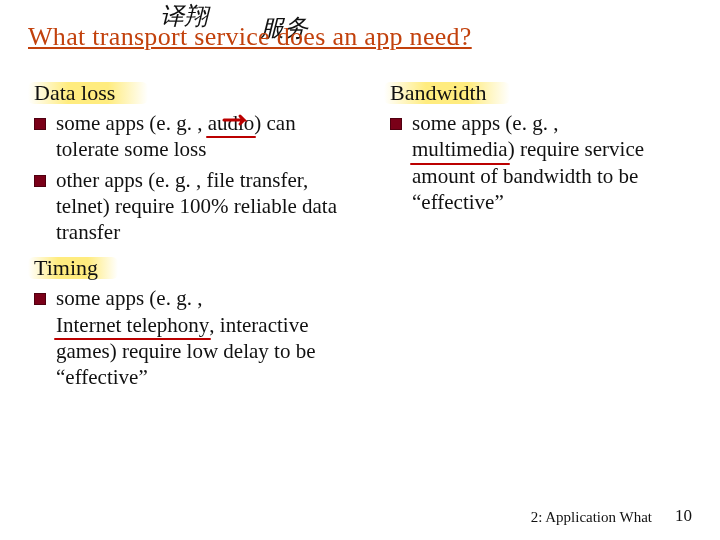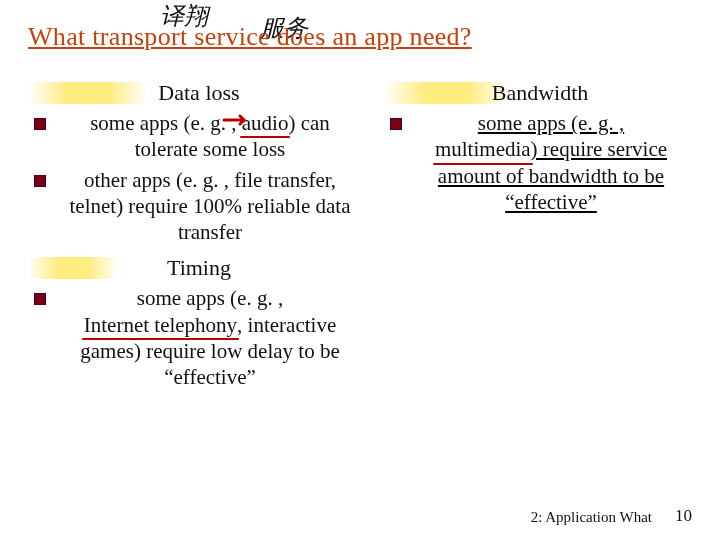--- a/index.html
+++ b/index.html
@@ -31,21 +31,21 @@
   .ch1 { top: 0; left: 160px; }
   .ch2 { top: 12px; left: 260px; }
   .columns {
     position: absolute;
     top: 80px;
     left: 34px;
     display: flex;
     gap: 26px;
   }
   .col-left { width: 330px; }
-  .col-right { width: 300px; text-decoration: underline; }
+  .col-right { width: 300px; }
   .heading {
     font-size: 22px;
     font-family: "Comic Sans MS", cursive;
     color: #111;
     position: relative;
     display: inline-block;
     margin-bottom: 4px;
   }
   .hl {
     position: absolute;
@@ -65,21 +65,21 @@
   .bullet .sq {
     width: 12px;
     height: 12px;
     background: #7a0018;
     border: 1px solid #500010;
     margin-top: 8px;
     margin-right: 10px;
     flex-shrink: 0;
   }
   .bullet .txt { flex: 1; }
-  .section { margin-bottom: 10px; position: relative; text-align: center; }
+  .section { margin-bottom: 10px; position: relative; }
   .underline-red {
     display: inline-block;
     position: relative;
   }
   .underline-red::after {
     content: "";
     position: absolute;
     left: -2px;
     right: -2px;
     bottom: -2px;

